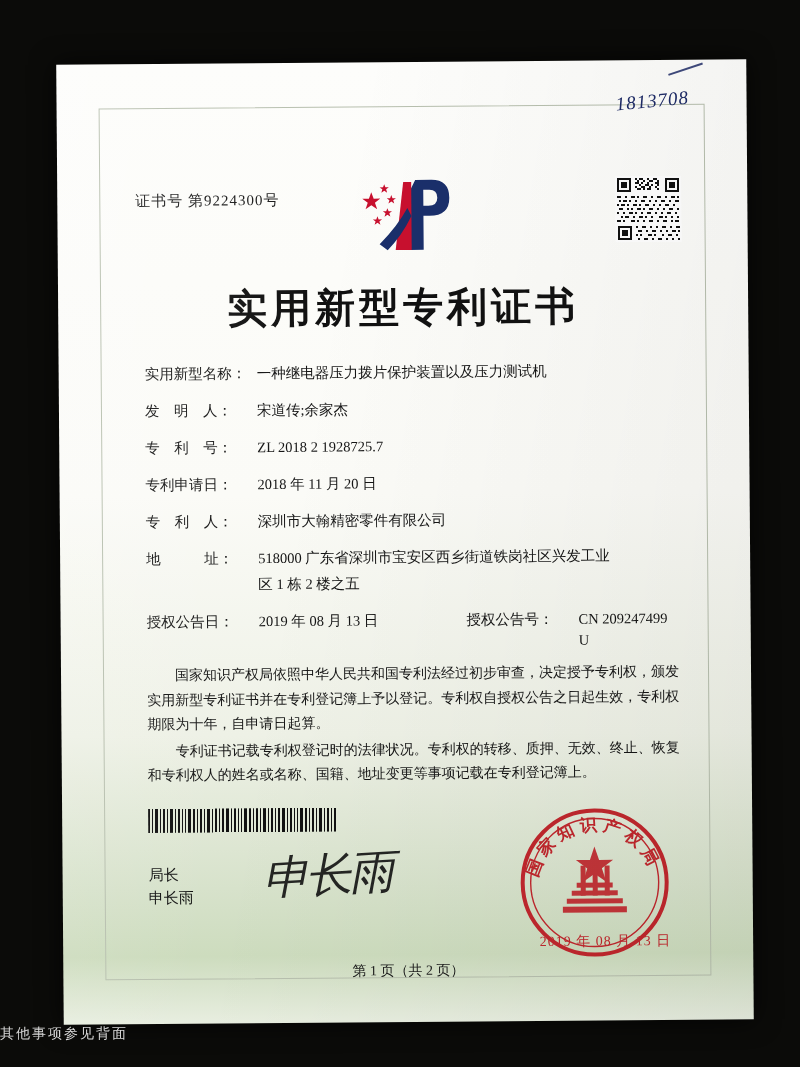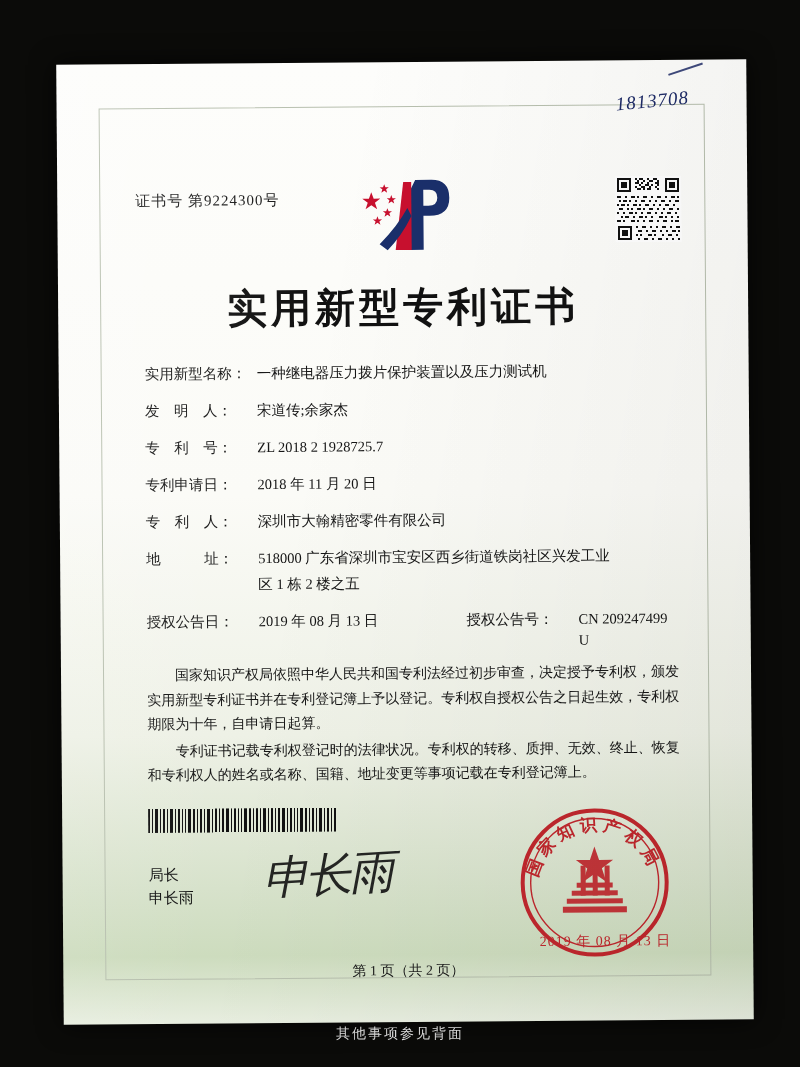--- a/index.html
+++ b/index.html
@@ -155,21 +155,20 @@
     position:absolute;
     left:0;right:0;bottom:42px;
     text-align:center;
     font-size:14px;
     color:#1a1a1a;
   }
   .backside-note{
     position:absolute;
     left:0;right:0;
     bottom:24px;
-    text-align:center;
     font-size:14px;
     color:#d8d8d8;
     letter-spacing:2px;
   }
 </style>
 </head>
 <body>
 
 <div id="sheet">
 

